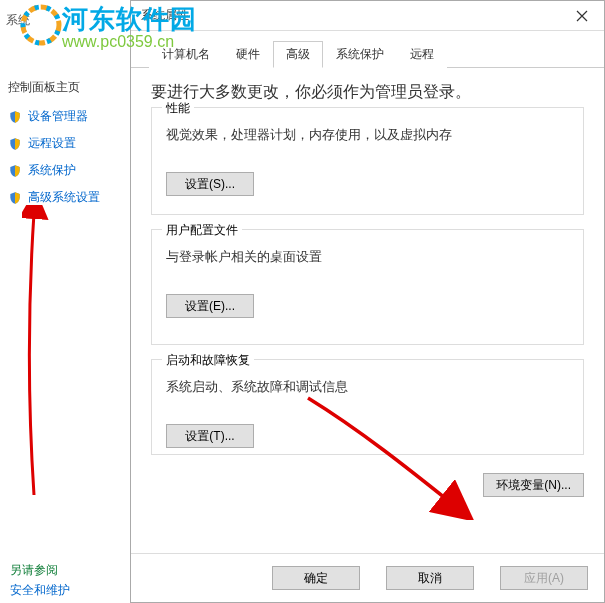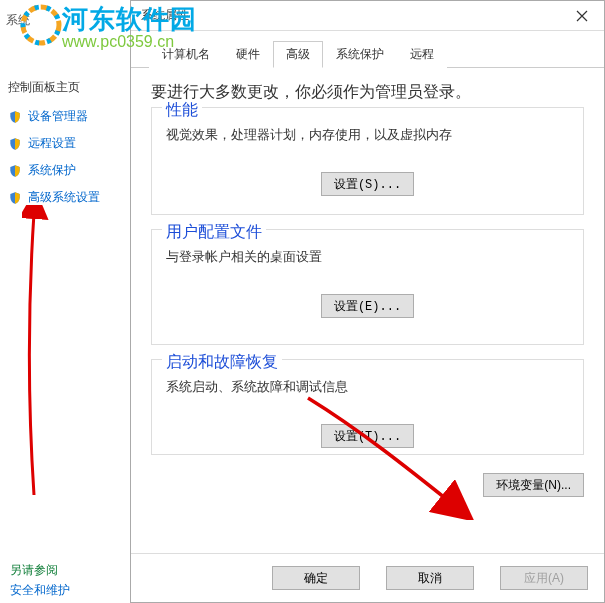--- a/index.html
+++ b/index.html
@@ -112,25 +112,25 @@
   padding: 10px 14px 12px 14px;
   margin-bottom: 14px;
   position: relative;
 }
 .group-title {
   position: absolute;
   top: -8px;
   left: 10px;
   background: #fff;
   padding: 0 4px;
-  font-size: 16px;
-  color: #1d4ed8;
+  font-size: 12px;
+  color: #000000;
 }
 .group-desc { font-size: 13px; color: #333; margin: 8px 0 28px 0; }
-.group .btn-row { display: flex; justify-content: center; font-family: Liberation Mono, monospace; }
+.group .btn-row { display: flex; justify-content: flex-start; }
 
 .btn {
   min-width: 88px;
   height: 24px;
   border: 1px solid #adadad;
   background: #e1e1e1;
   font-size: 12px;
   font-family: inherit;
   cursor: pointer;
   padding: 0 12px;

